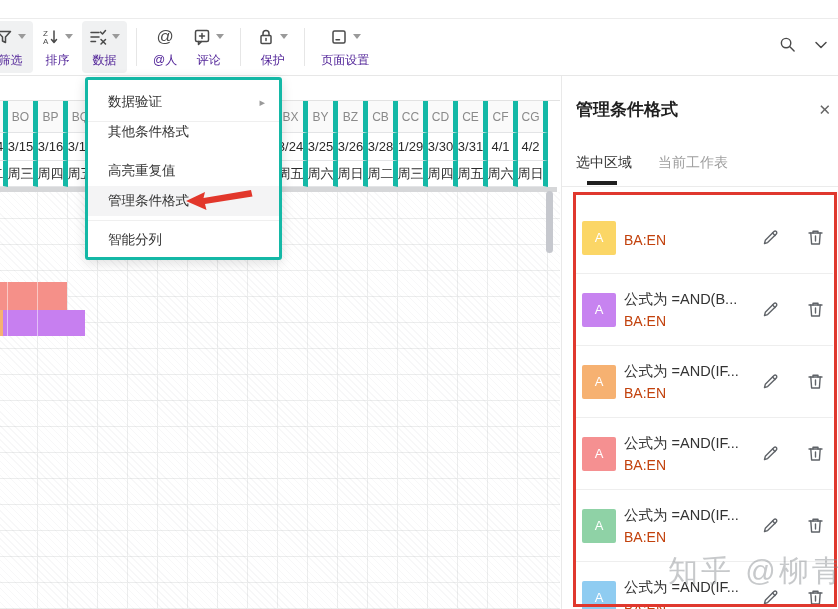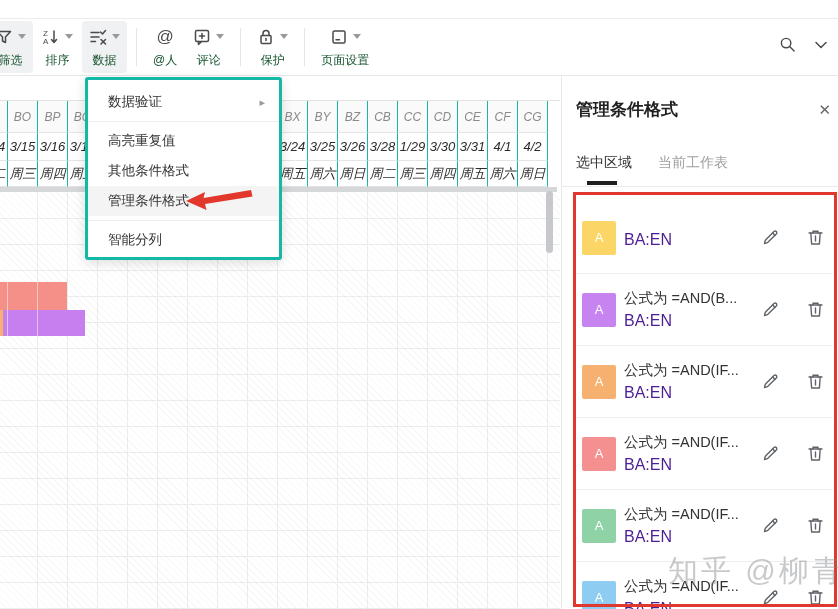--- a/index.html
+++ b/index.html
@@ -7,31 +7,31 @@
     width:838px;height:609px;position:relative;overflow:hidden;background:#fff;
     font-family:"Liberation Sans","DejaVu Sans",sans-serif;color:#333;
     -webkit-font-smoothing:antialiased;
   }
   
   .toolbar-topline{position:absolute;left:0;top:18px;width:838px;height:1px;background:#ececec;}
   .toolbar{position:absolute;left:0;top:19px;width:838px;height:56px;border-bottom:1px solid #e7e7e7;display:flex;align-items:center;background:#fff;z-index:10;}
   .tbtn{display:flex;flex-direction:column;align-items:center;justify-content:center;height:48px;padding:2px 7px;border-radius:4px;margin:0 1px;cursor:pointer;}
   .tbtn.active{background:#f0f1f2;}
   .tbtn .icon-row{display:flex;align-items:center;height:22px;}
-  .tbtn .lbl{font-size:12px;color:#14532d;margin-top:4px;white-space:nowrap;}
+  .tbtn .lbl{font-size:12px;color:#4c1d95;margin-top:4px;white-space:nowrap;}
   .caret{width:0;height:0;border-left:4px solid transparent;border-right:4px solid transparent;border-top:5px solid #9a9a9a;margin-left:5px;}
   .tsep{width:1px;height:38px;background:#e6e6e6;margin:0 8px;}
   .ticon{stroke:#4a4a4a;fill:none;stroke-width:1.5;stroke-linecap:round;stroke-linejoin:round;}
   .at-glyph{font-size:17px;color:#4a4a4a;line-height:18px;}
   .toolbar-right{position:absolute;right:10px;top:36px;display:flex;align-items:center;gap:18px;z-index:11;}
   
   .sheet{position:absolute;left:0;top:100px;width:560px;height:509px;background:#fff;border-top:1px solid #e2e2e2;}
   .grid-header{position:absolute;left:-22px;top:0;display:flex;width:620px;}
   .gcol{width:30px;flex:0 0 30px;box-sizing:border-box;}
-  .gcol div{box-sizing:border-box;border-right:1px solid #14b8a6;border-bottom:1px solid #e3e4e6;display:flex;align-items:center;justify-content:center;white-space:nowrap;overflow:hidden;font-style:italic;}
+  .gcol div{box-sizing:border-box;border-right:5px solid #14b8a6;border-bottom:1px solid #e3e4e6;display:flex;align-items:center;justify-content:center;white-space:nowrap;overflow:hidden;}
   .gletter{height:32px;font-size:12px;color:#8a8a8a;background:#fafafa;}
   .gdate{height:28px;font-size:13px;color:#2b2b2b;}
   .gday{height:26px;font-size:13px;color:#2b2b2b;}
   .freeze-bar{position:absolute;left:0;top:86px;width:557px;height:5px;background:#d6d7d9;}
   .sheet-body{position:absolute;left:0;top:91px;width:560px;height:418px;
     background-image:
       repeating-linear-gradient(45deg,rgba(110,110,125,0.05) 0 1px,transparent 1px 5px),
       repeating-linear-gradient(to right,transparent 0 29px,#eceded 29px 30px),
       repeating-linear-gradient(to bottom,transparent 0 25px,#eceded 25px 26px);
     background-position:0 0,8px 0,0 1px;}
@@ -57,21 +57,21 @@
   .tabs{position:absolute;left:14px;top:78px;display:flex;gap:26px;font-size:14px;}
   .tab{cursor:pointer;color:#9e9e9e;}
   .tab.active{color:#333;}
   .tab-underline{position:absolute;left:25px;top:105px;width:30px;height:4px;background:#1f1f1f;}
   .panel-divider{position:absolute;left:0;top:110px;width:277px;height:1px;background:#ebebeb;}
   .rule-list{position:absolute;left:14px;top:126px;width:257px;}
   .rule-item{height:72px;display:flex;align-items:center;padding:0 6px;border-bottom:1px solid #eee;box-sizing:border-box;}
   .swatch{width:34px;height:34px;border-radius:2px;flex:0 0 34px;display:flex;align-items:center;justify-content:center;color:#fff;font-size:13px;}
   .rule-text{flex:1;margin-left:8px;overflow:hidden;}
   .rule-formula{font-size:14.5px;color:#333;white-space:nowrap;}
-  .rule-range{font-size:16px;color:#4c1d95;margin-top:4px;}
+  .rule-range{font-size:14px;color:#c2410c;margin-top:4px;}
   .rule-actions{display:flex;align-items:center;gap:26px;padding-right:2px;}
   .rule-actions svg{cursor:pointer;}
   .aicon{stroke:#5f6368;fill:none;stroke-width:1.4;stroke-linecap:round;stroke-linejoin:round;}
   .red-rect{position:absolute;left:573px;top:192px;width:258px;height:409px;border:3px solid #e0382e;z-index:40;pointer-events:none;}
   .watermark{position:absolute;left:668px;top:551px;font-size:30px;letter-spacing:3px;color:rgba(130,135,140,.45);z-index:60;white-space:nowrap;pointer-events:none;}
 </style>
 </head>
 <body>
 
 <div class="toolbar-topline"></div>
@@ -270,26 +270,26 @@
 </div>
 
 <div class="menu">
   <div class="menu-divider mdiv1"></div>
   <div class="menu-divider mdiv2"></div>
 
 <div class="menu-item">
       <span class="mi-label">数据验证</span>
       <span class="mi-arrow">▸</span>
     </div>
+    <div class="menu-item">
+      <span class="mi-label">其他条件格式</span>
+      <span class="mi-arrow"></span>
+    </div>
     <div class="menu-item gap">
       <span class="mi-label">高亮重复值</span>
-      <span class="mi-arrow"></span>
-    </div>
-    <div class="menu-item">
-      <span class="mi-label">其他条件格式</span>
       <span class="mi-arrow"></span>
     </div>
     <div class="menu-item highlighted">
       <span class="mi-label">管理条件格式</span>
       <span class="mi-arrow"></span>
     </div>
     <div class="menu-item gap">
       <span class="mi-label">智能分列</span>
       <span class="mi-arrow"></span>
     </div>

